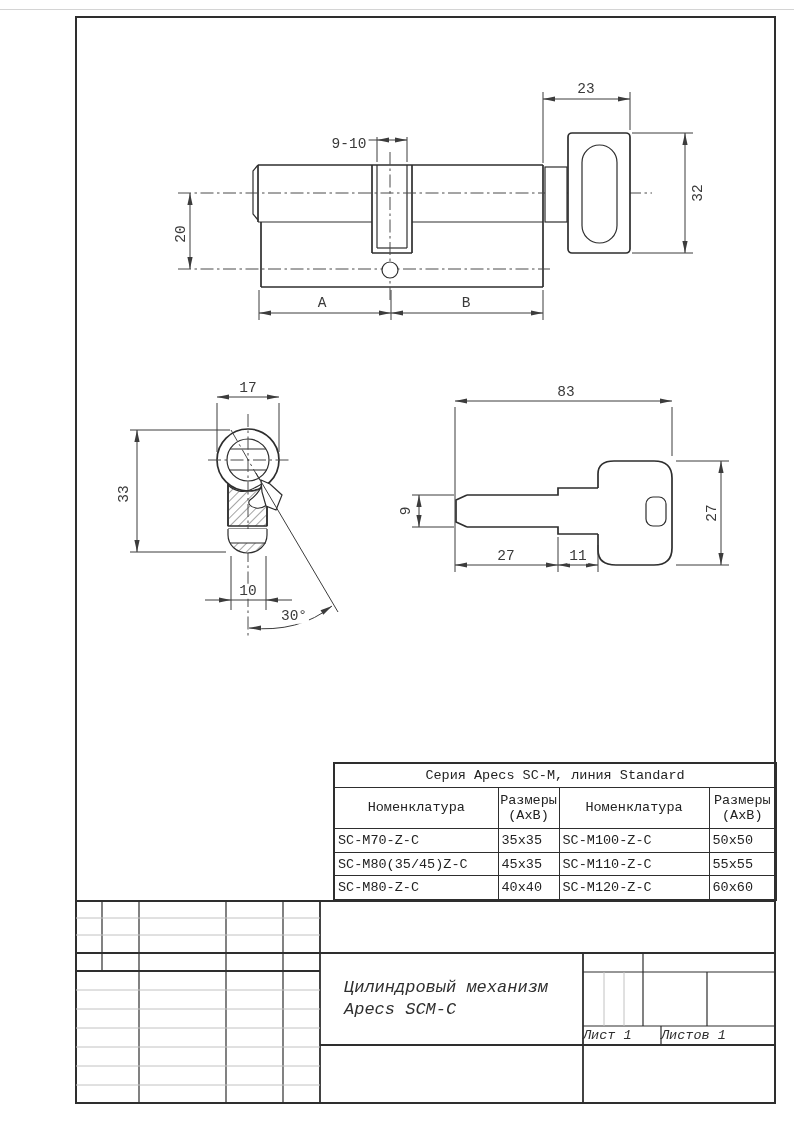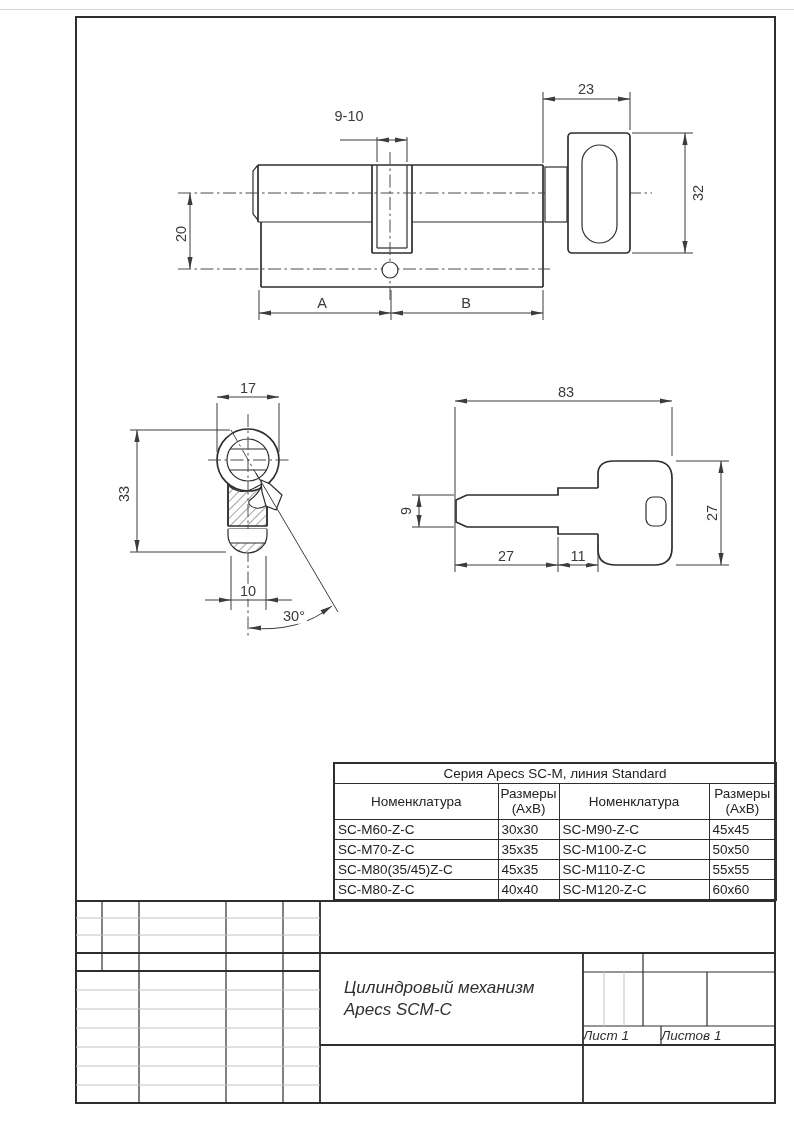--- a/index.html
+++ b/index.html
@@ -1,17 +1,17 @@
 <!DOCTYPE html>
 <html><head>
 <meta charset="utf-8">
 <style>
   html,body{margin:0;padding:0;background:#ffffff;}
   .sheet{position:relative;width:794px;height:1123px;background:#fff;overflow:hidden;
-         font-family:Liberation Sans, sans-serif;color:#3a3a3a;}
+         font-family:Liberation Mono, monospace;color:#3a3a3a;}
   .scan-line{position:absolute;left:0;top:9px;width:100%;height:1px;background:#d4d4d4;}
   svg{position:absolute;left:0;top:0;}
   .ol{stroke:#2e2e2e;stroke-width:1.7;fill:none;stroke-linejoin:miter;stroke-linecap:butt;}
   .md{stroke:#2e2e2e;stroke-width:1.2;fill:none;}
   .thin{stroke:#3c3c3c;stroke-width:1;fill:none;}
   .cl{stroke:#4a4a4a;stroke-width:1;fill:none;stroke-dasharray:13 3.5 2.5 3.5;}
   .ar{fill:#3c3c3c;stroke:none;}
   .tbk{stroke:#2e2e2e;stroke-width:1.8;fill:none;}
   .tbk2{stroke:#2e2e2e;stroke-width:1.2;fill:none;}
   .tbn{stroke:#c2c2c2;stroke-width:1;fill:none;}
@@ -224,21 +224,21 @@
       <line class="tbk2" x1="643" y1="953" x2="643" y2="1026"></line>
       <line class="tbk2" x1="707" y1="972" x2="707" y2="1026"></line>
       <line class="tbk2" x1="661" y1="1026" x2="661" y2="1045"></line>
       <line class="tbn" x1="604" y1="972" x2="604" y2="1026"></line>
       <line class="tbn" x1="624" y1="972" x2="624" y2="1026"></line>
     </g>
   </svg>
 
   <div class="dim" style="left:586px;top:89px">23</div>
   <div class="dim rot" style="left:698px;top:193px">32</div>
-  <div class="dim" style="left:349px;top:116px">9-10</div>
+  <div class="dim" style="left:349px;top:144px">9-10</div>
   <div class="dim rot" style="left:181px;top:234px">20</div>
   <div class="dim" style="left:322px;top:303px">A</div>
   <div class="dim" style="left:466px;top:303px">B</div>
 
   <div class="dim" style="left:248px;top:388px">17</div>
   <div class="dim rot" style="left:124px;top:494px">33</div>
   <div class="dim" style="left:248px;top:591px">10</div>
   <div class="dim" style="left:294px;top:616px">30°</div>
 
   <div class="dim" style="left:566px;top:392px">83</div>
@@ -264,26 +264,20 @@
         <div>Размеры</div>
         <div>(АхВ)</div>
       </td>
       <td class="c">Номенклатура</td>
       <td class="c">
         <div>Размеры</div>
         <div>(АхВ)</div>
       </td>
     </tr>
     <tr class="d">
-      <td>SC-M60-Z-C</td>
-      <td>30x30</td>
-      <td>SC-M90-Z-C</td>
-      <td>45x45</td>
-    </tr>
-    <tr class="d">
       <td>SC-M70-Z-C</td>
       <td>35x35</td>
       <td>SC-M100-Z-C</td>
       <td>50x50</td>
     </tr>
     <tr class="d">
       <td>SC-M80(35/45)Z-C</td>
       <td>45x35</td>
       <td>SC-M110-Z-C</td>
       <td>55x55</td>

